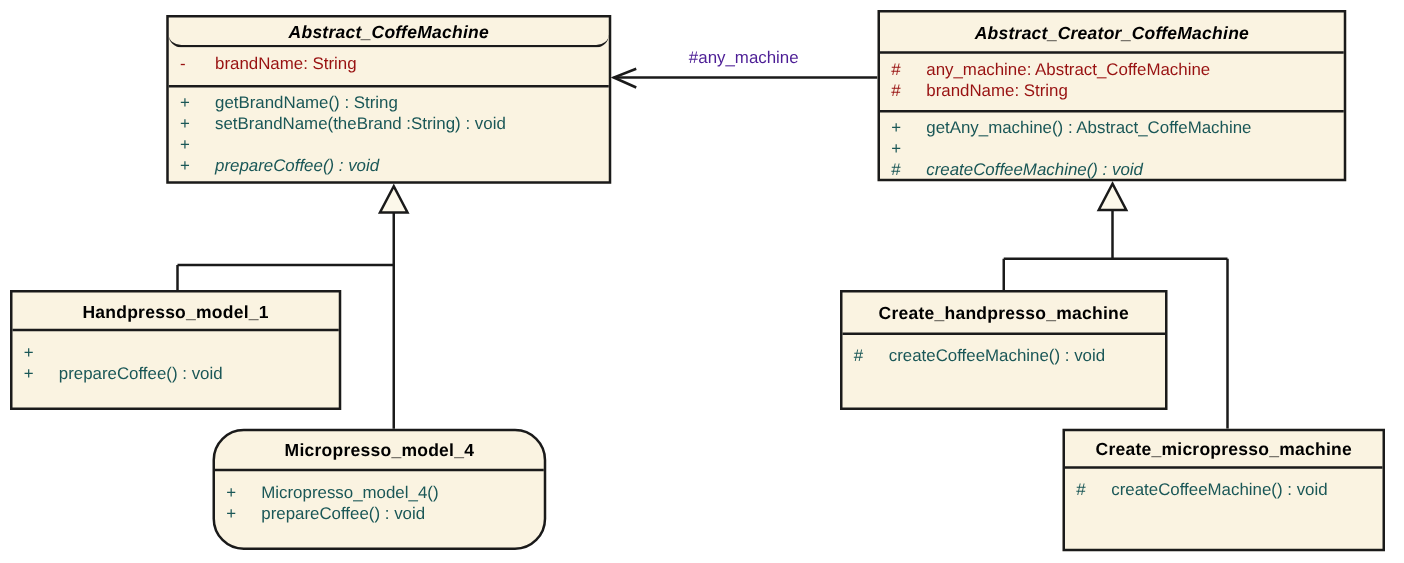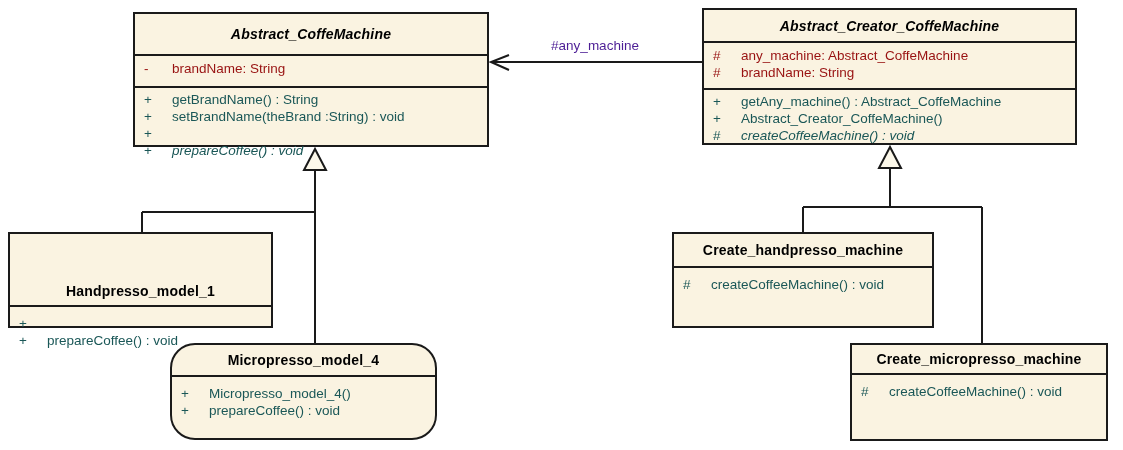--- a/index.html
+++ b/index.html
@@ -91,21 +91,21 @@
       <line x1="803" y1="207" x2="982" y2="207"></line>
       <line x1="803" y1="207" x2="803" y2="232"></line>
       <line x1="982" y1="207" x2="982" y2="343"></line>
       <polygon points="890,147 879,168 901,168" fill="#fcf8ea"></polygon>
     </g>
   </svg>
 
   <div class="assoc-label">#any_machine</div>
 
   <div class="uml-class" style="left:133px;top:12px;width:356px;height:135px;">
-    <div class="uml-title abstract" style="height:42px;">Abstract_CoffeMachine</div>
+    <div class="uml-title abstract" style="height:24px;border-radius:10px;">Abstract_CoffeMachine</div>
     <div class="uml-attrs" style="height:32px;">
         <div class="member attr">
           <span class="vis">-</span>
           <span class="mtext">brandName: String</span>
         </div>
       </div>
     <div class="uml-methods">
         <div class="member meth">
           <span class="vis">+</span>
           <span class="mtext">getBrandName() : String</span>
@@ -136,31 +136,30 @@
           <span class="mtext">brandName: String</span>
         </div>
       </div>
     <div class="uml-methods">
         <div class="member meth">
           <span class="vis">+</span>
           <span class="mtext">getAny_machine() : Abstract_CoffeMachine</span>
         </div>
         <div class="member meth">
           <span class="vis">+</span>
-          <span class="mtext">Abstract_Creator_CoffeMachine()</span>
         </div>
         <div class="member meth">
           <span class="vis">#</span>
           <span class="mtext it">createCoffeeMachine() : void</span>
         </div>
       </div>
   </div>
 
   <div class="uml-class no-attrs" style="left:8px;top:232px;width:265px;height:96px;">
-    <div class="uml-title" style="height:31px;margin-top:42px;">Handpresso_model_1</div>
+    <div class="uml-title" style="height:31px;">Handpresso_model_1</div>
 
     <div class="uml-methods">
         <div class="member meth">
           <span class="vis">+</span>
         </div>
         <div class="member meth">
           <span class="vis">+</span>
           <span class="mtext">prepareCoffee() : void</span>
         </div>
       </div>

